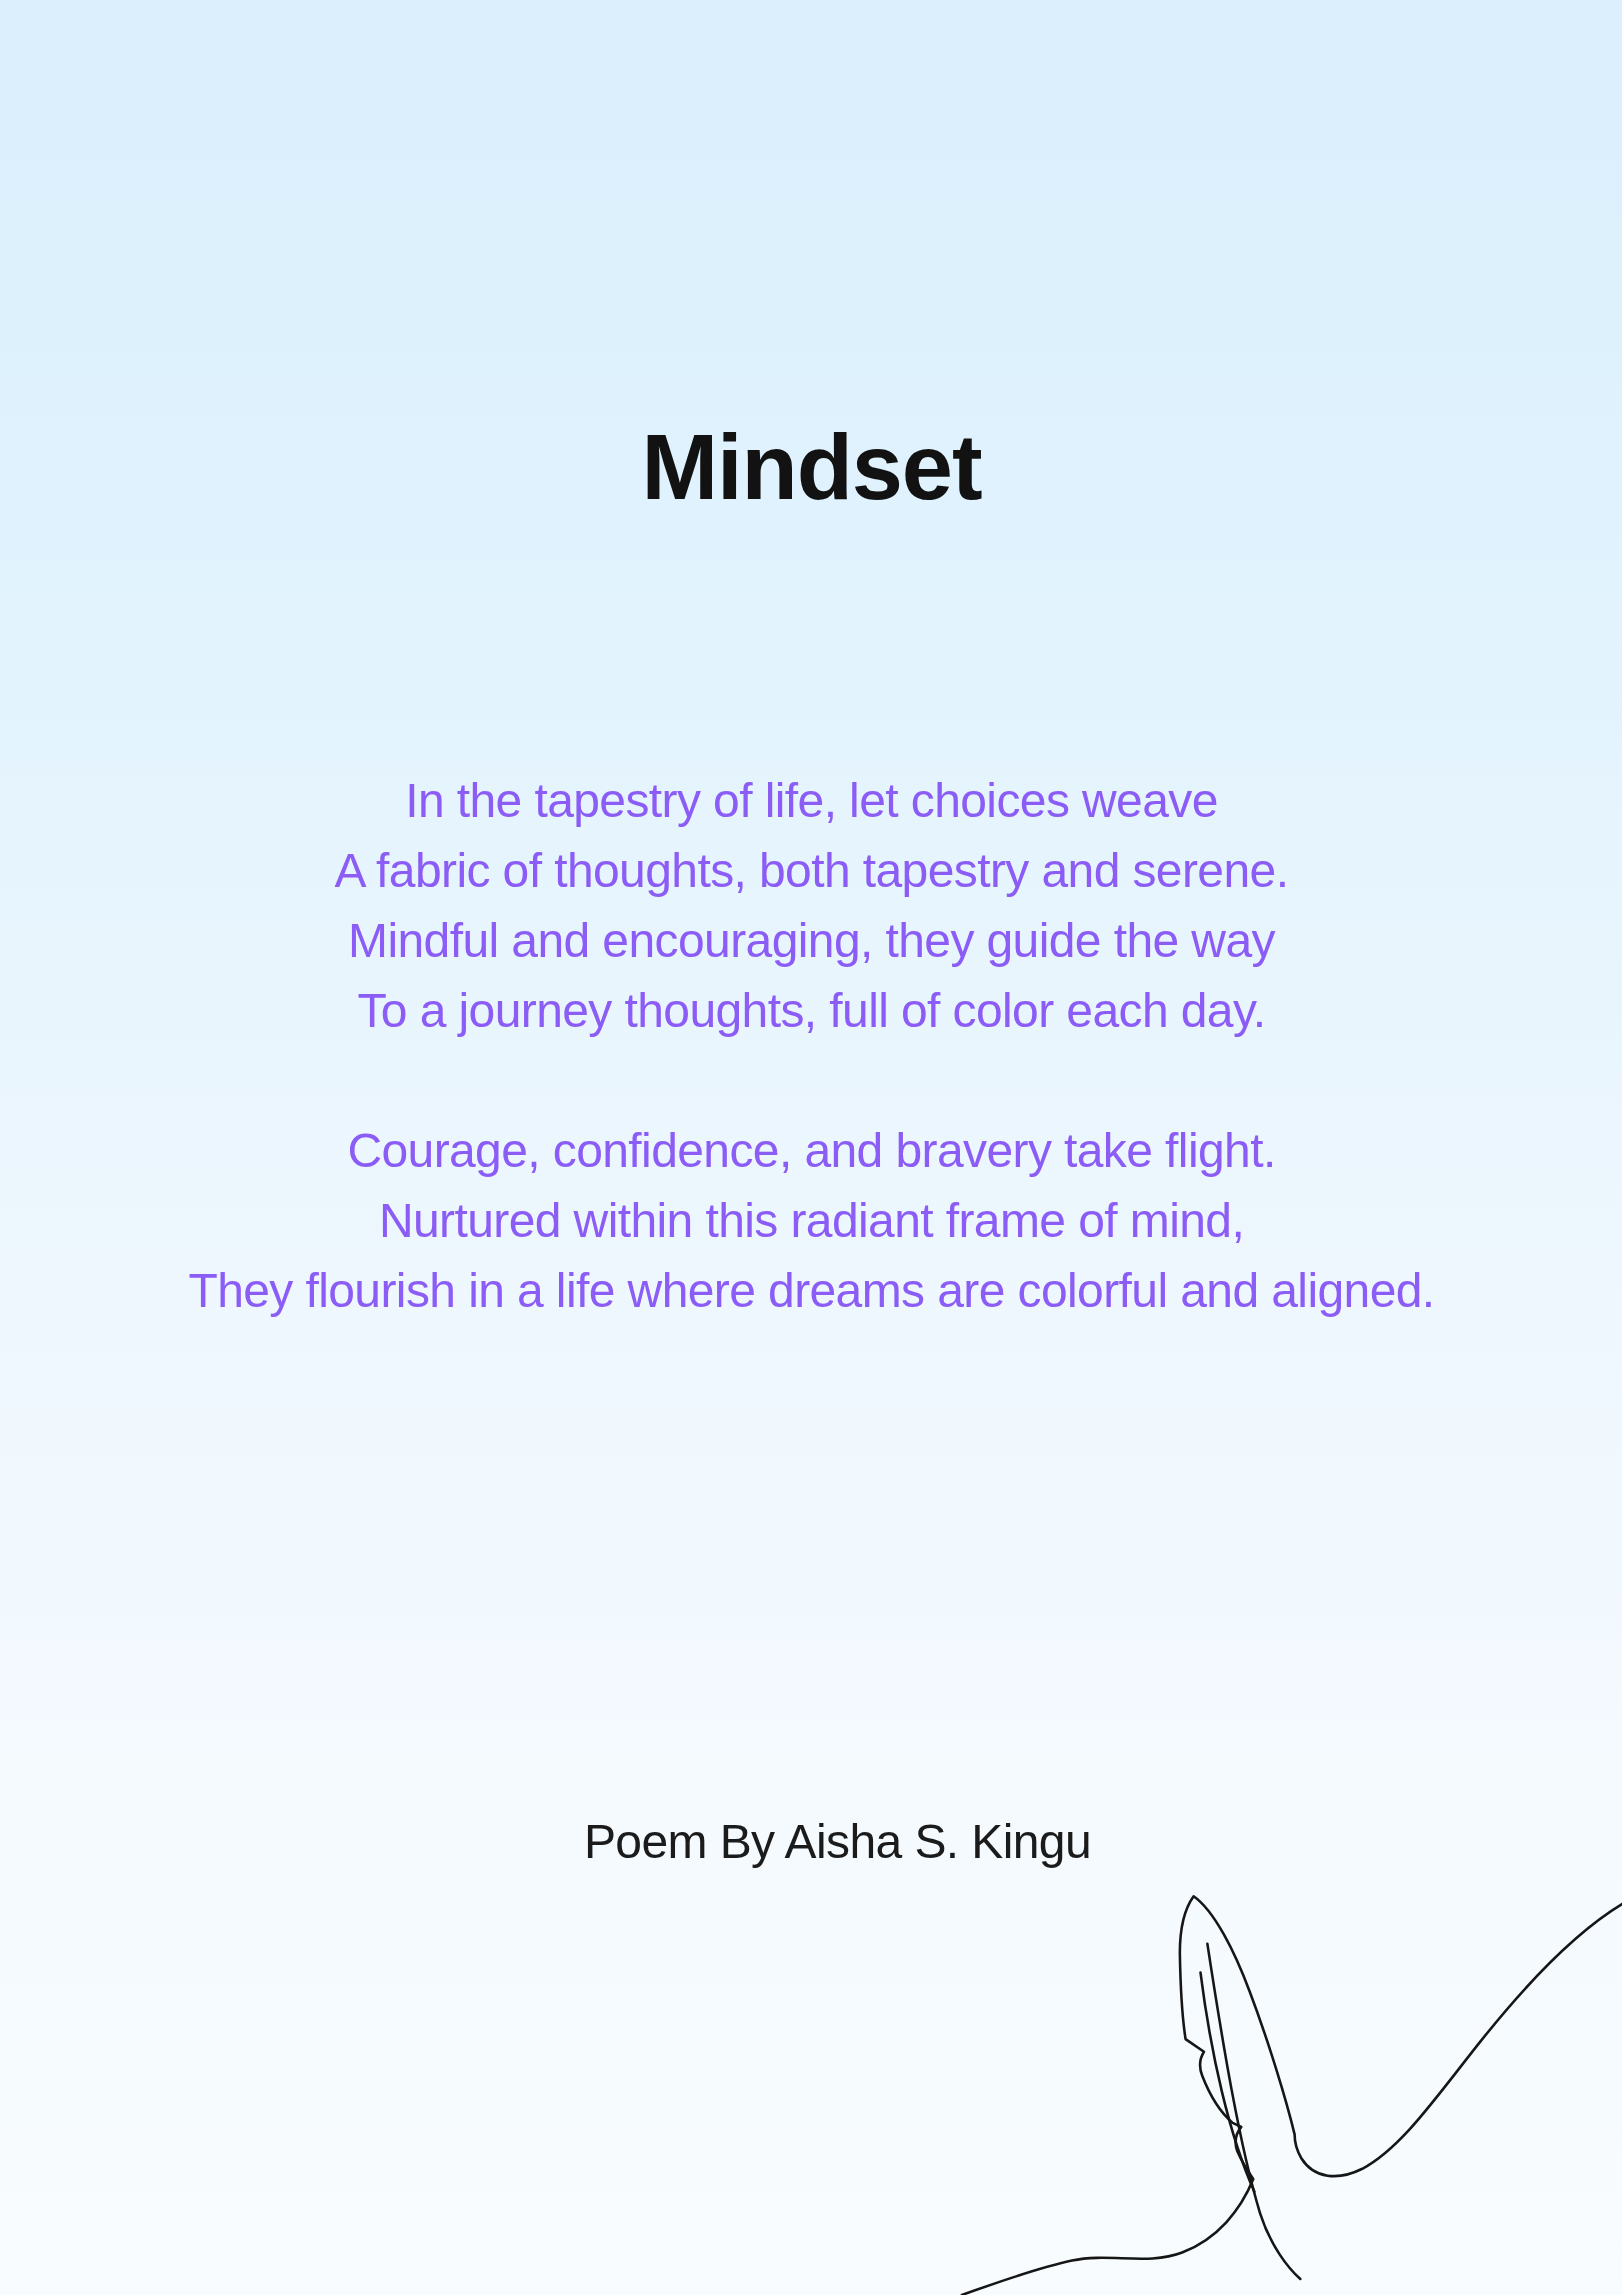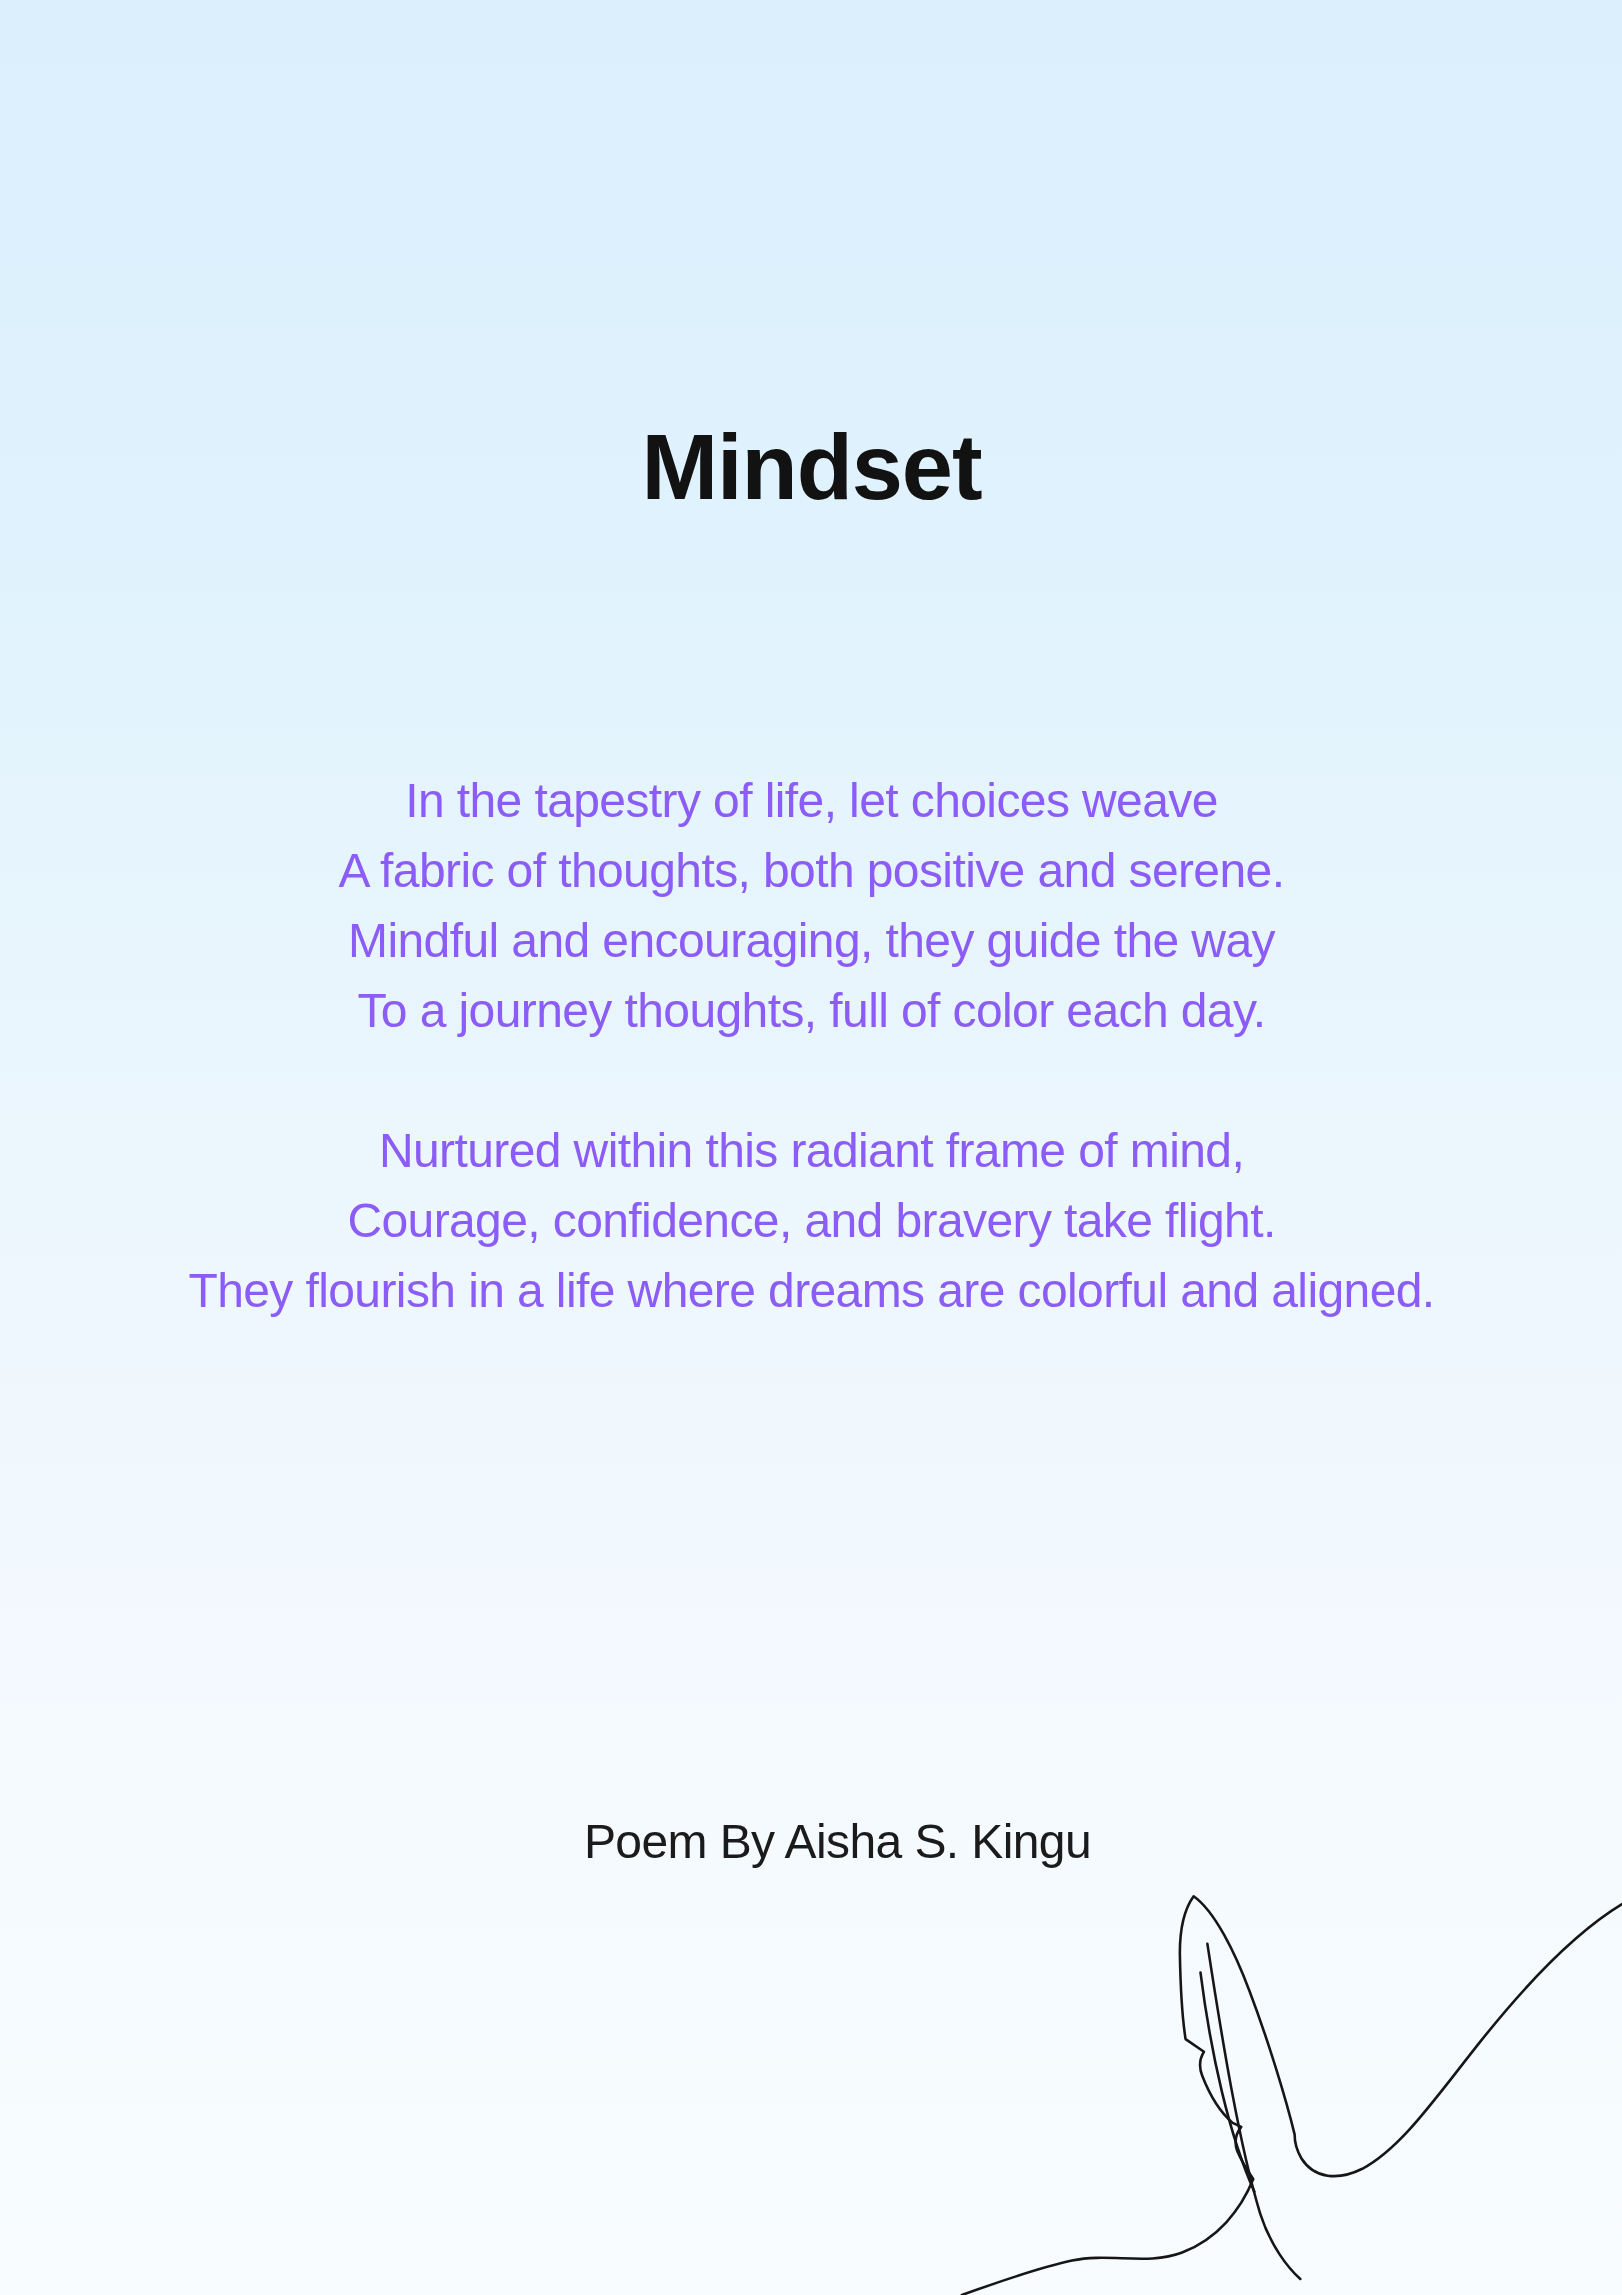--- a/index.html
+++ b/index.html
@@ -84,27 +84,27 @@
   }
 </style>
 </head>
 <body>
 
 <h1 class="page-title">Mindset</h1>
 
 <div class="poem">
   <div class="stanza">
     <div class="poem-line">In the tapestry of life, let choices weave</div>
-    <div class="poem-line">A fabric of thoughts, both positive and serene.</div>
+    <div class="poem-line">A fabric of thoughts, both tapestry and serene.</div>
     <div class="poem-line">Mindful and encouraging, they guide the way</div>
     <div class="poem-line">To a journey thoughts, full of color each day.</div>
   </div>
   <div class="stanza">
+    <div class="poem-line">Courage, confidence, and bravery take flight.</div>
     <div class="poem-line">Nurtured within this radiant frame of mind,</div>
-    <div class="poem-line">Courage, confidence, and bravery take flight.</div>
     <div class="poem-line">They flourish in a life where dreams are colorful and aligned.</div>
   </div>
 </div>
 
 <div class="attribution">Poem By Aisha S. Kingu</div>
 
 <svg class="line-art" viewBox="0 0 2828 4000" xmlns="http://www.w3.org/2000/svg" aria-hidden="true">
 
   <path d="M 2828 3318
            C 2745 3368, 2662 3455, 2580 3558

